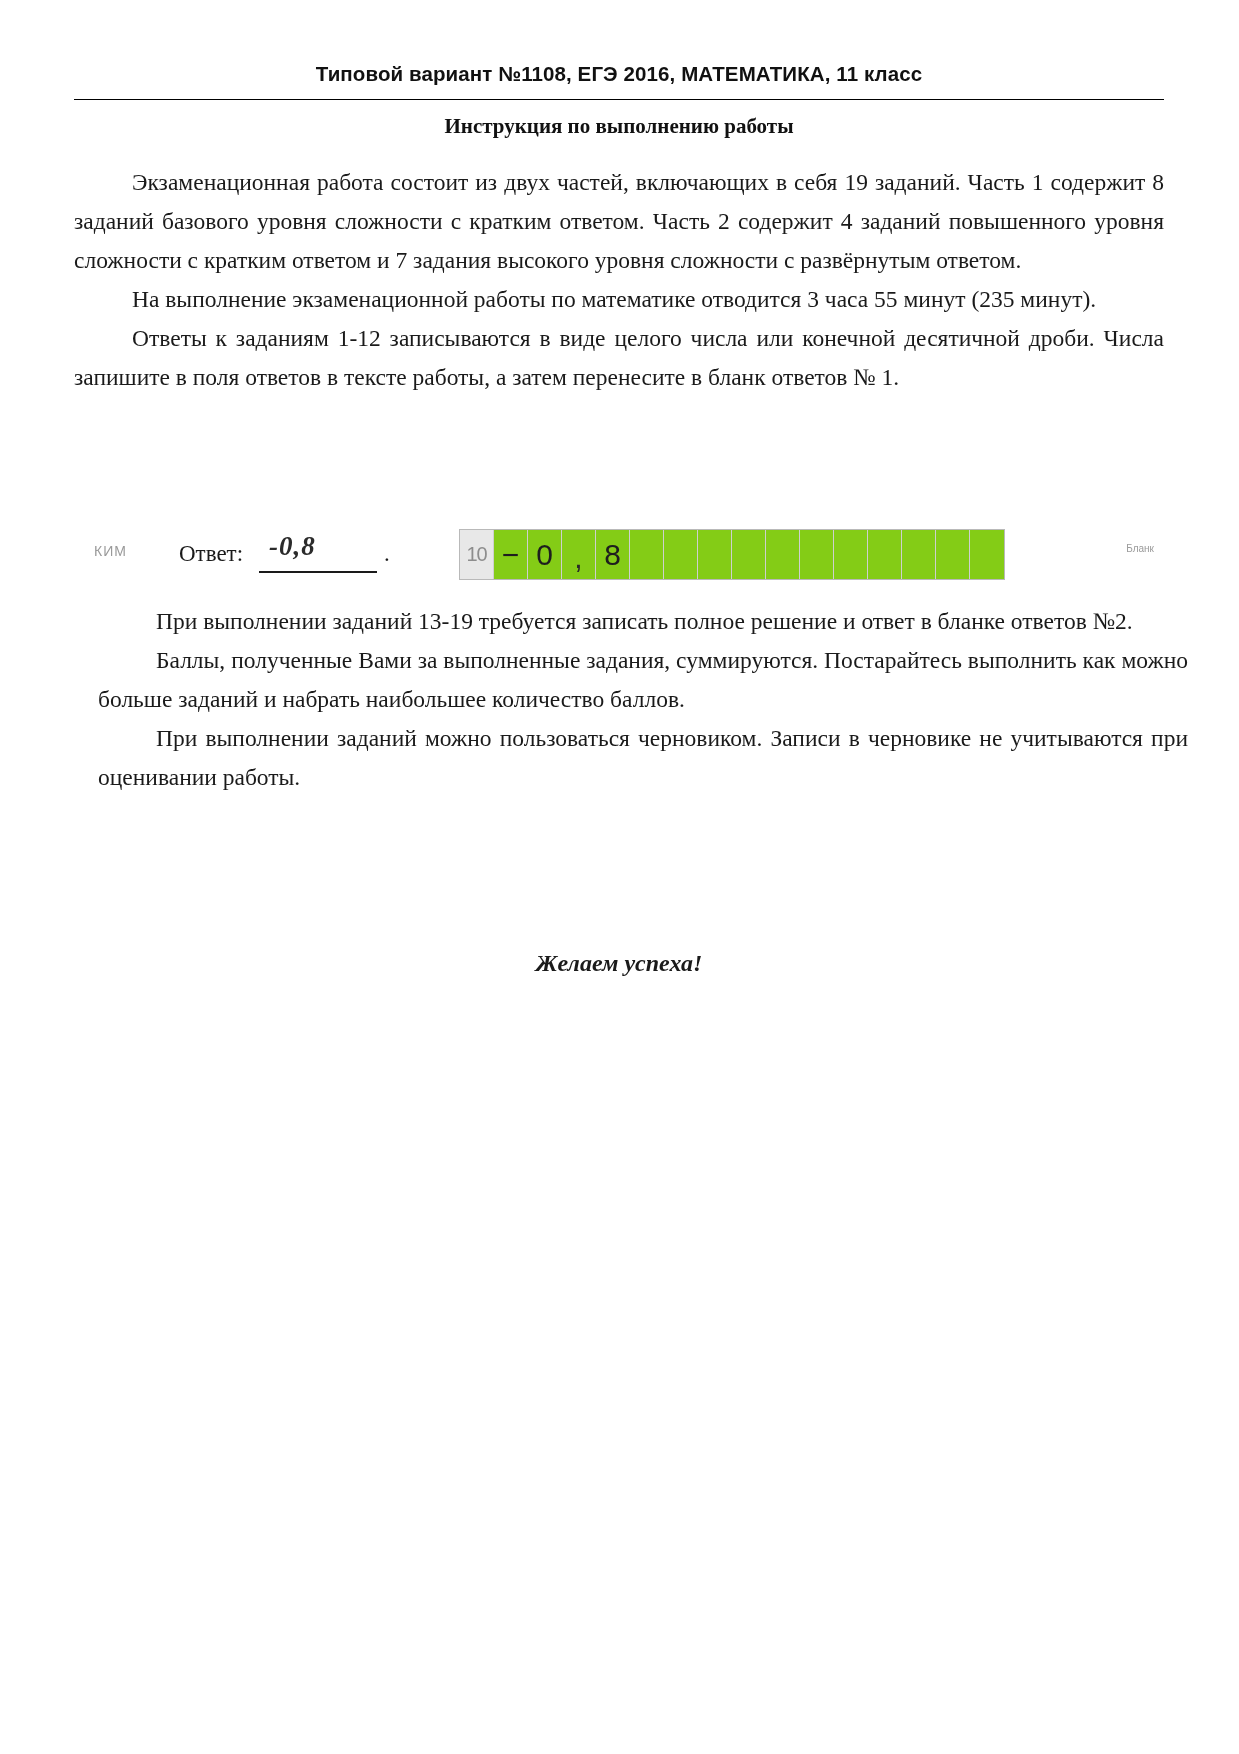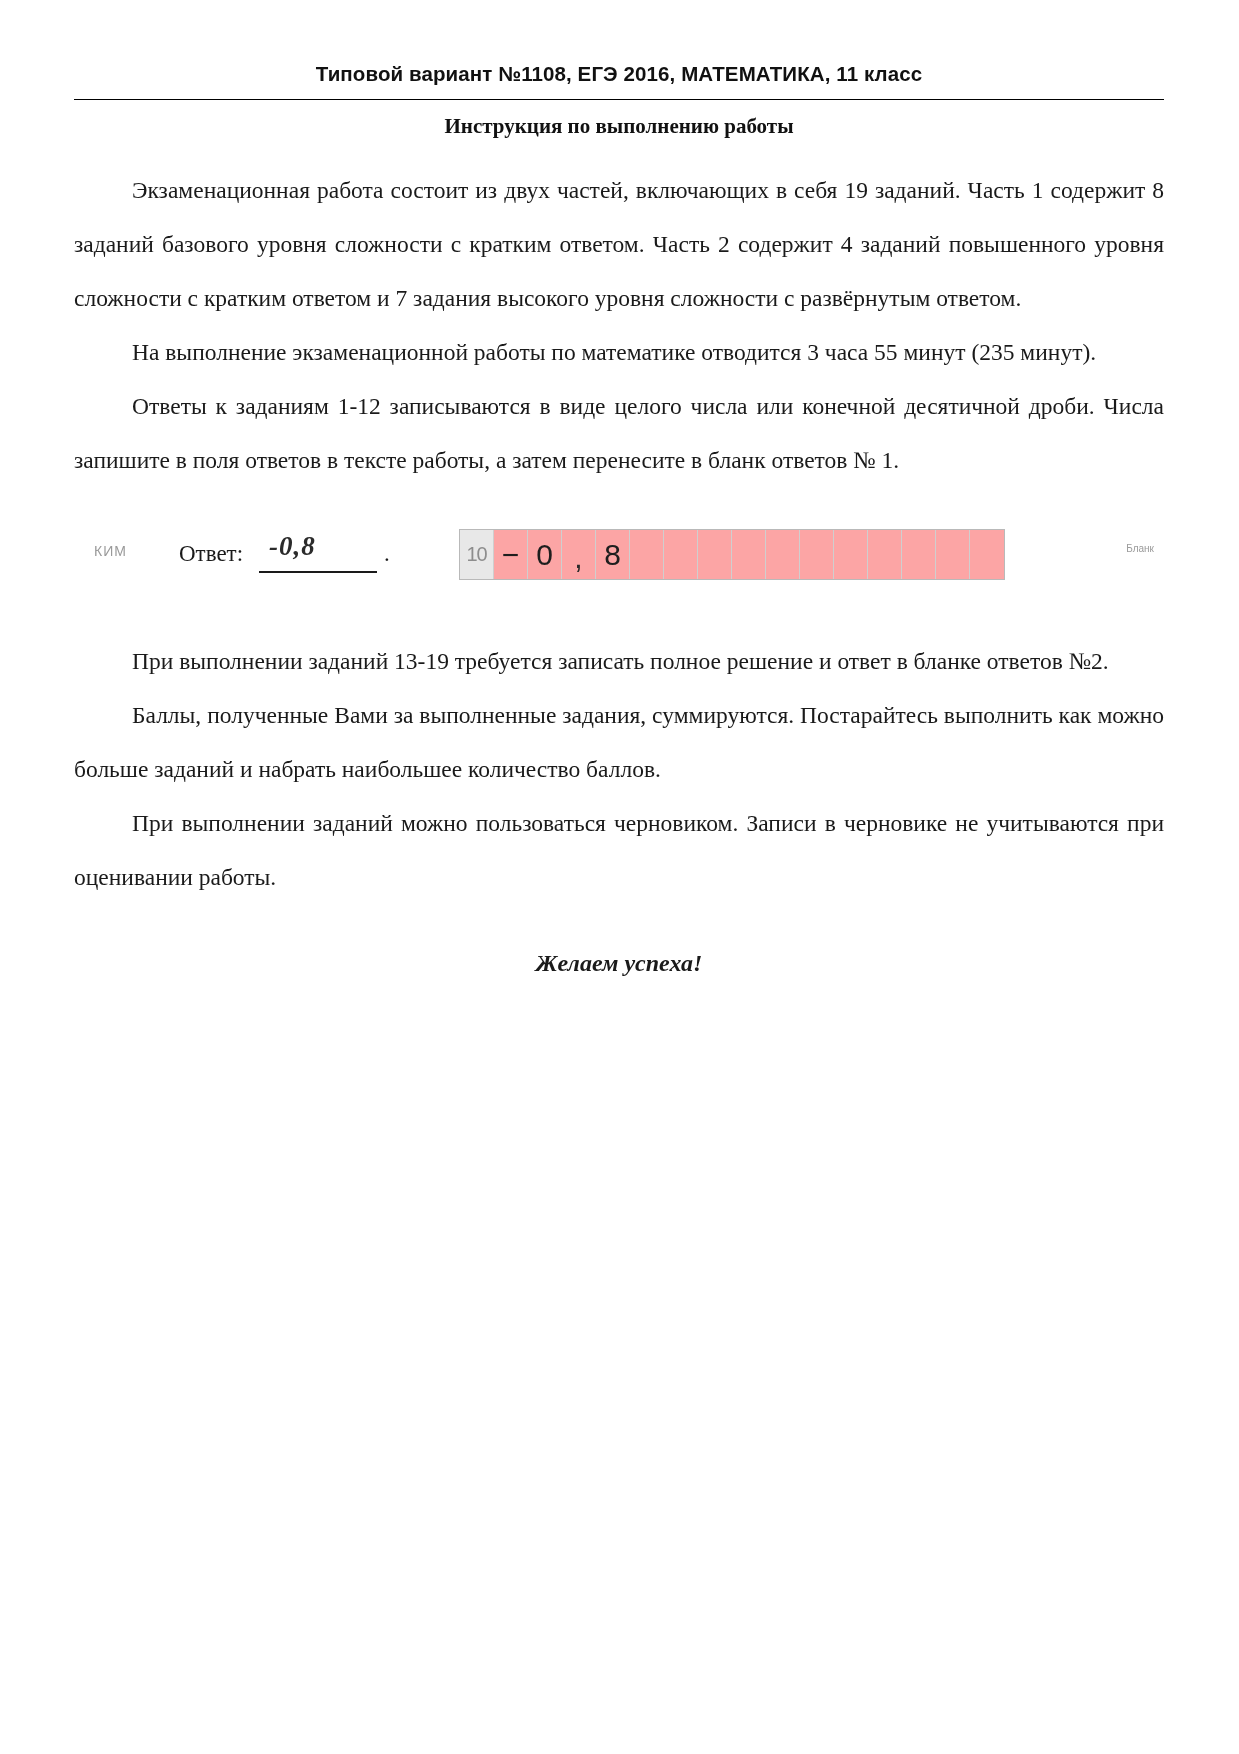--- a/index.html
+++ b/index.html
@@ -51,31 +51,31 @@
     font-family: "Liberation Serif", serif;
     font-weight: bold;
     font-size: 21px;
     color: #111;
   }
   .body-text {
     position: absolute;
     left: 74px;
     width: 1090px;
     font-size: 23.5px;
-    line-height: 54px;
+    line-height: 39px;
     text-align: justify;
     text-justify: inter-word;
     color: #1a1a1a;
   }
   .body-text p {
     margin: 0;
     text-indent: 58px;
   }
   .blk1 { top: 163px; }
-  .blk2 { top: 634px; }
+  .blk2 { top: 602px; margin-left: 24px; }
 
   
   .answer-row {
     position: absolute;
     left: 74px;
     top: 525px;
     width: 1090px;
     height: 70px;
   }
   .kim-label {
@@ -127,21 +127,21 @@
     top: 16px;
     font-size: 23px;
     color: #1a1a1a;
   }
   .grid {
     position: absolute;
     left: 385px;
     top: 4px;
     display: flex;
     border: 1px solid #b9b9b9;
-    background: #fca5a5;
+    background: #84cc16;
   }
   .cell {
     width: 34px;
     height: 49px;
     border-right: 1px solid #cfcfcf;
     box-sizing: border-box;
     display: flex;
     align-items: center;
     justify-content: center;
     font-family: "Liberation Sans", sans-serif;

